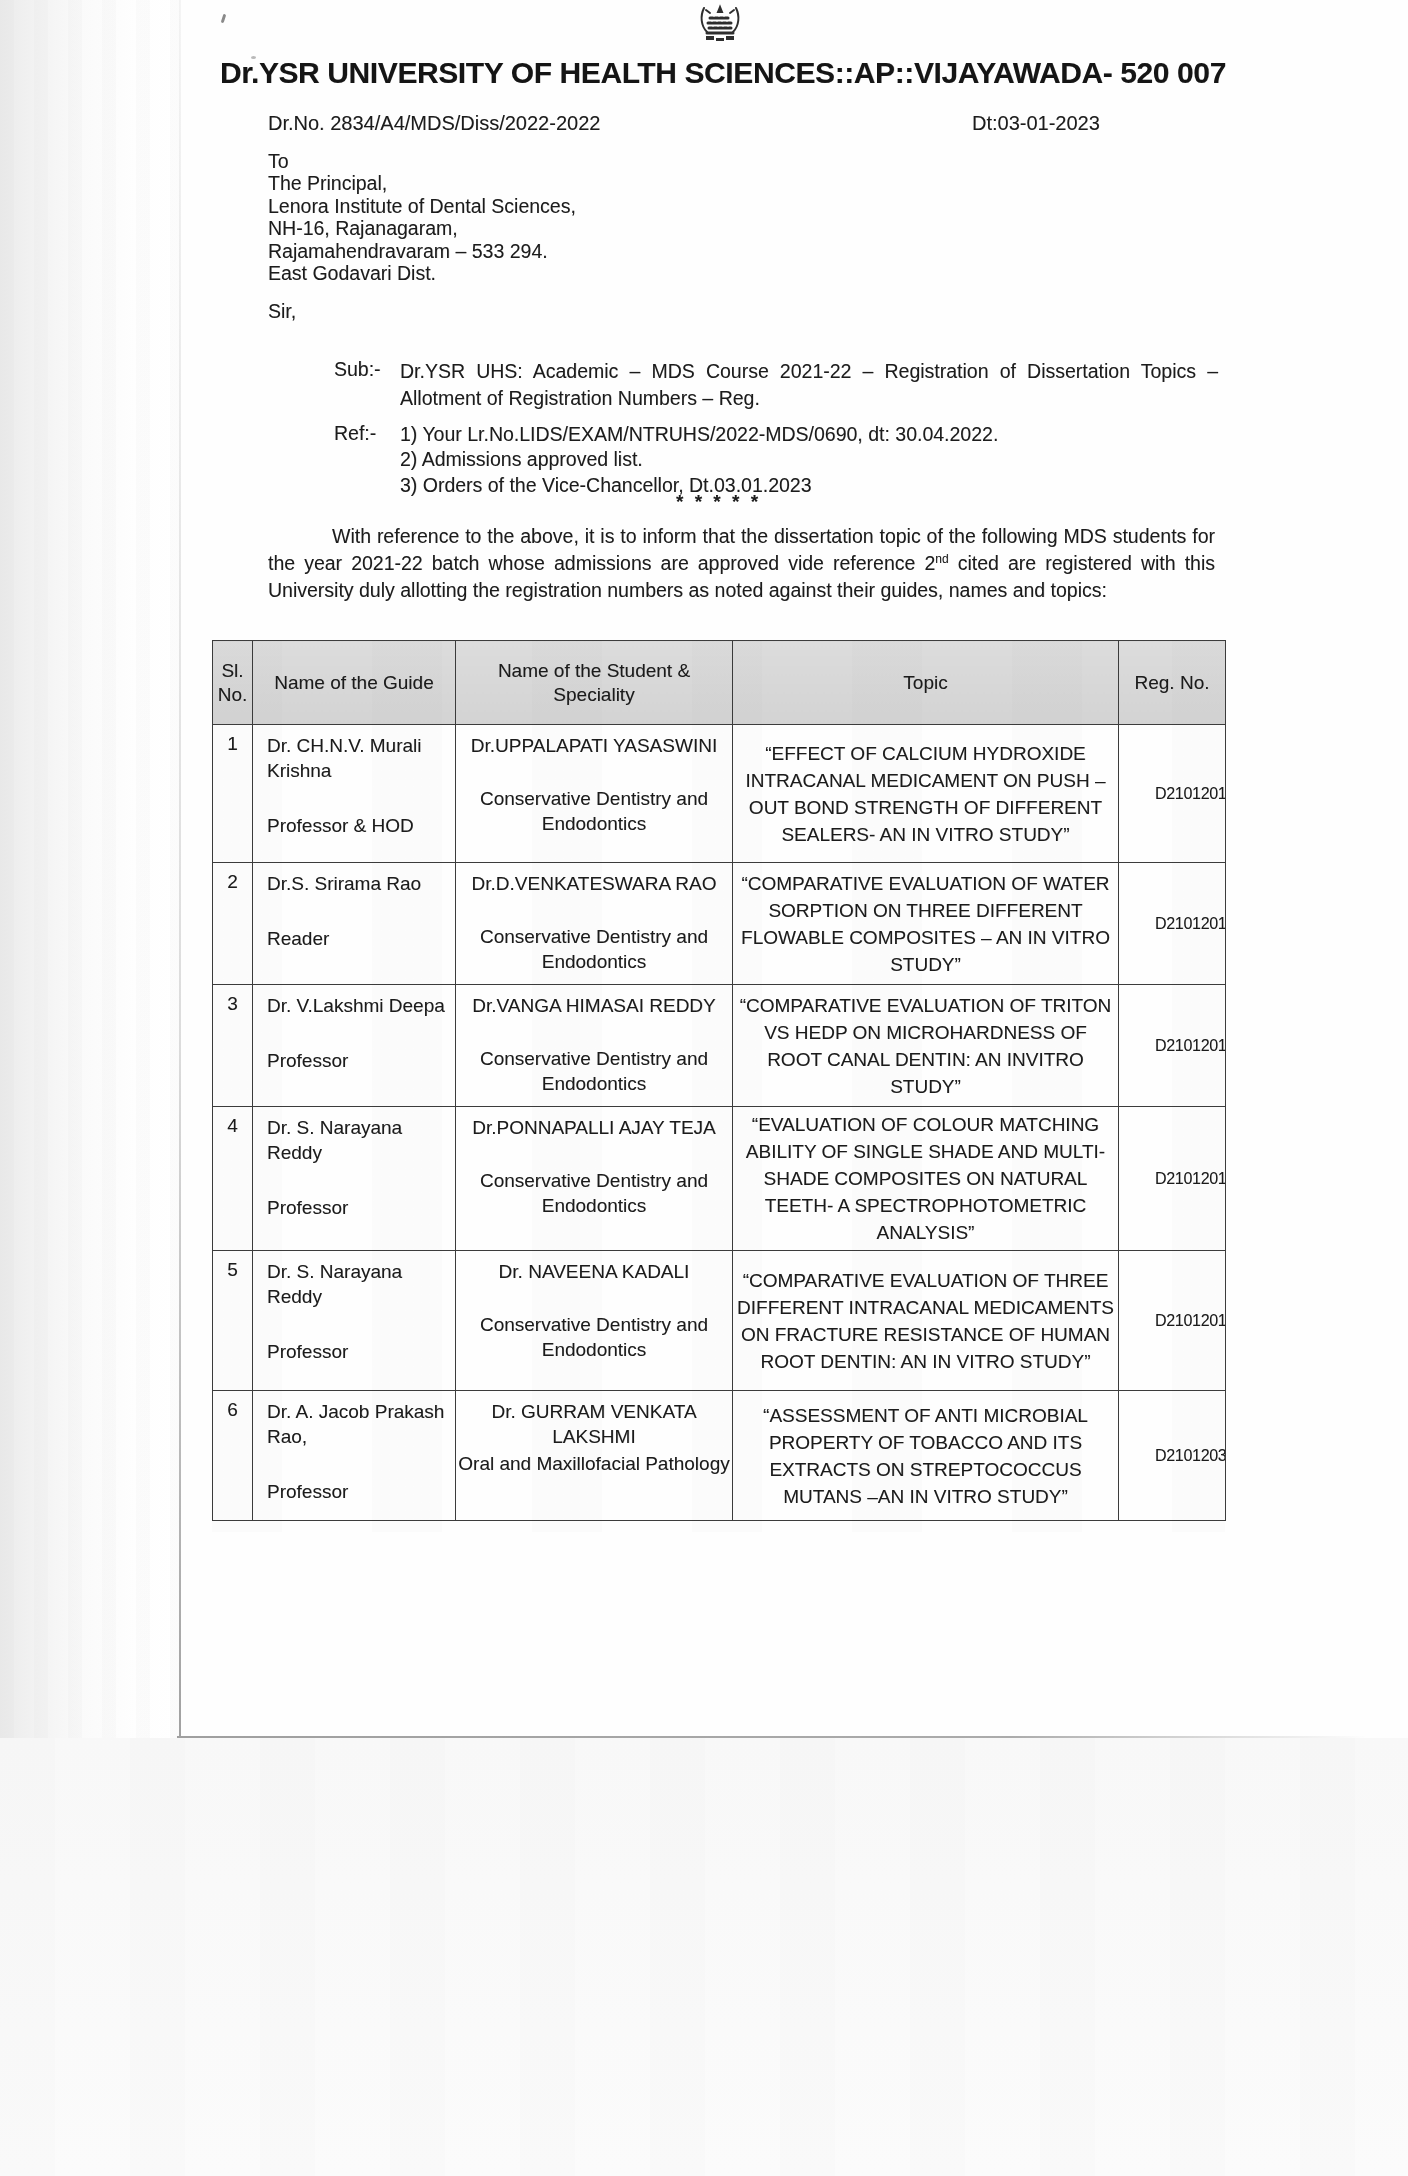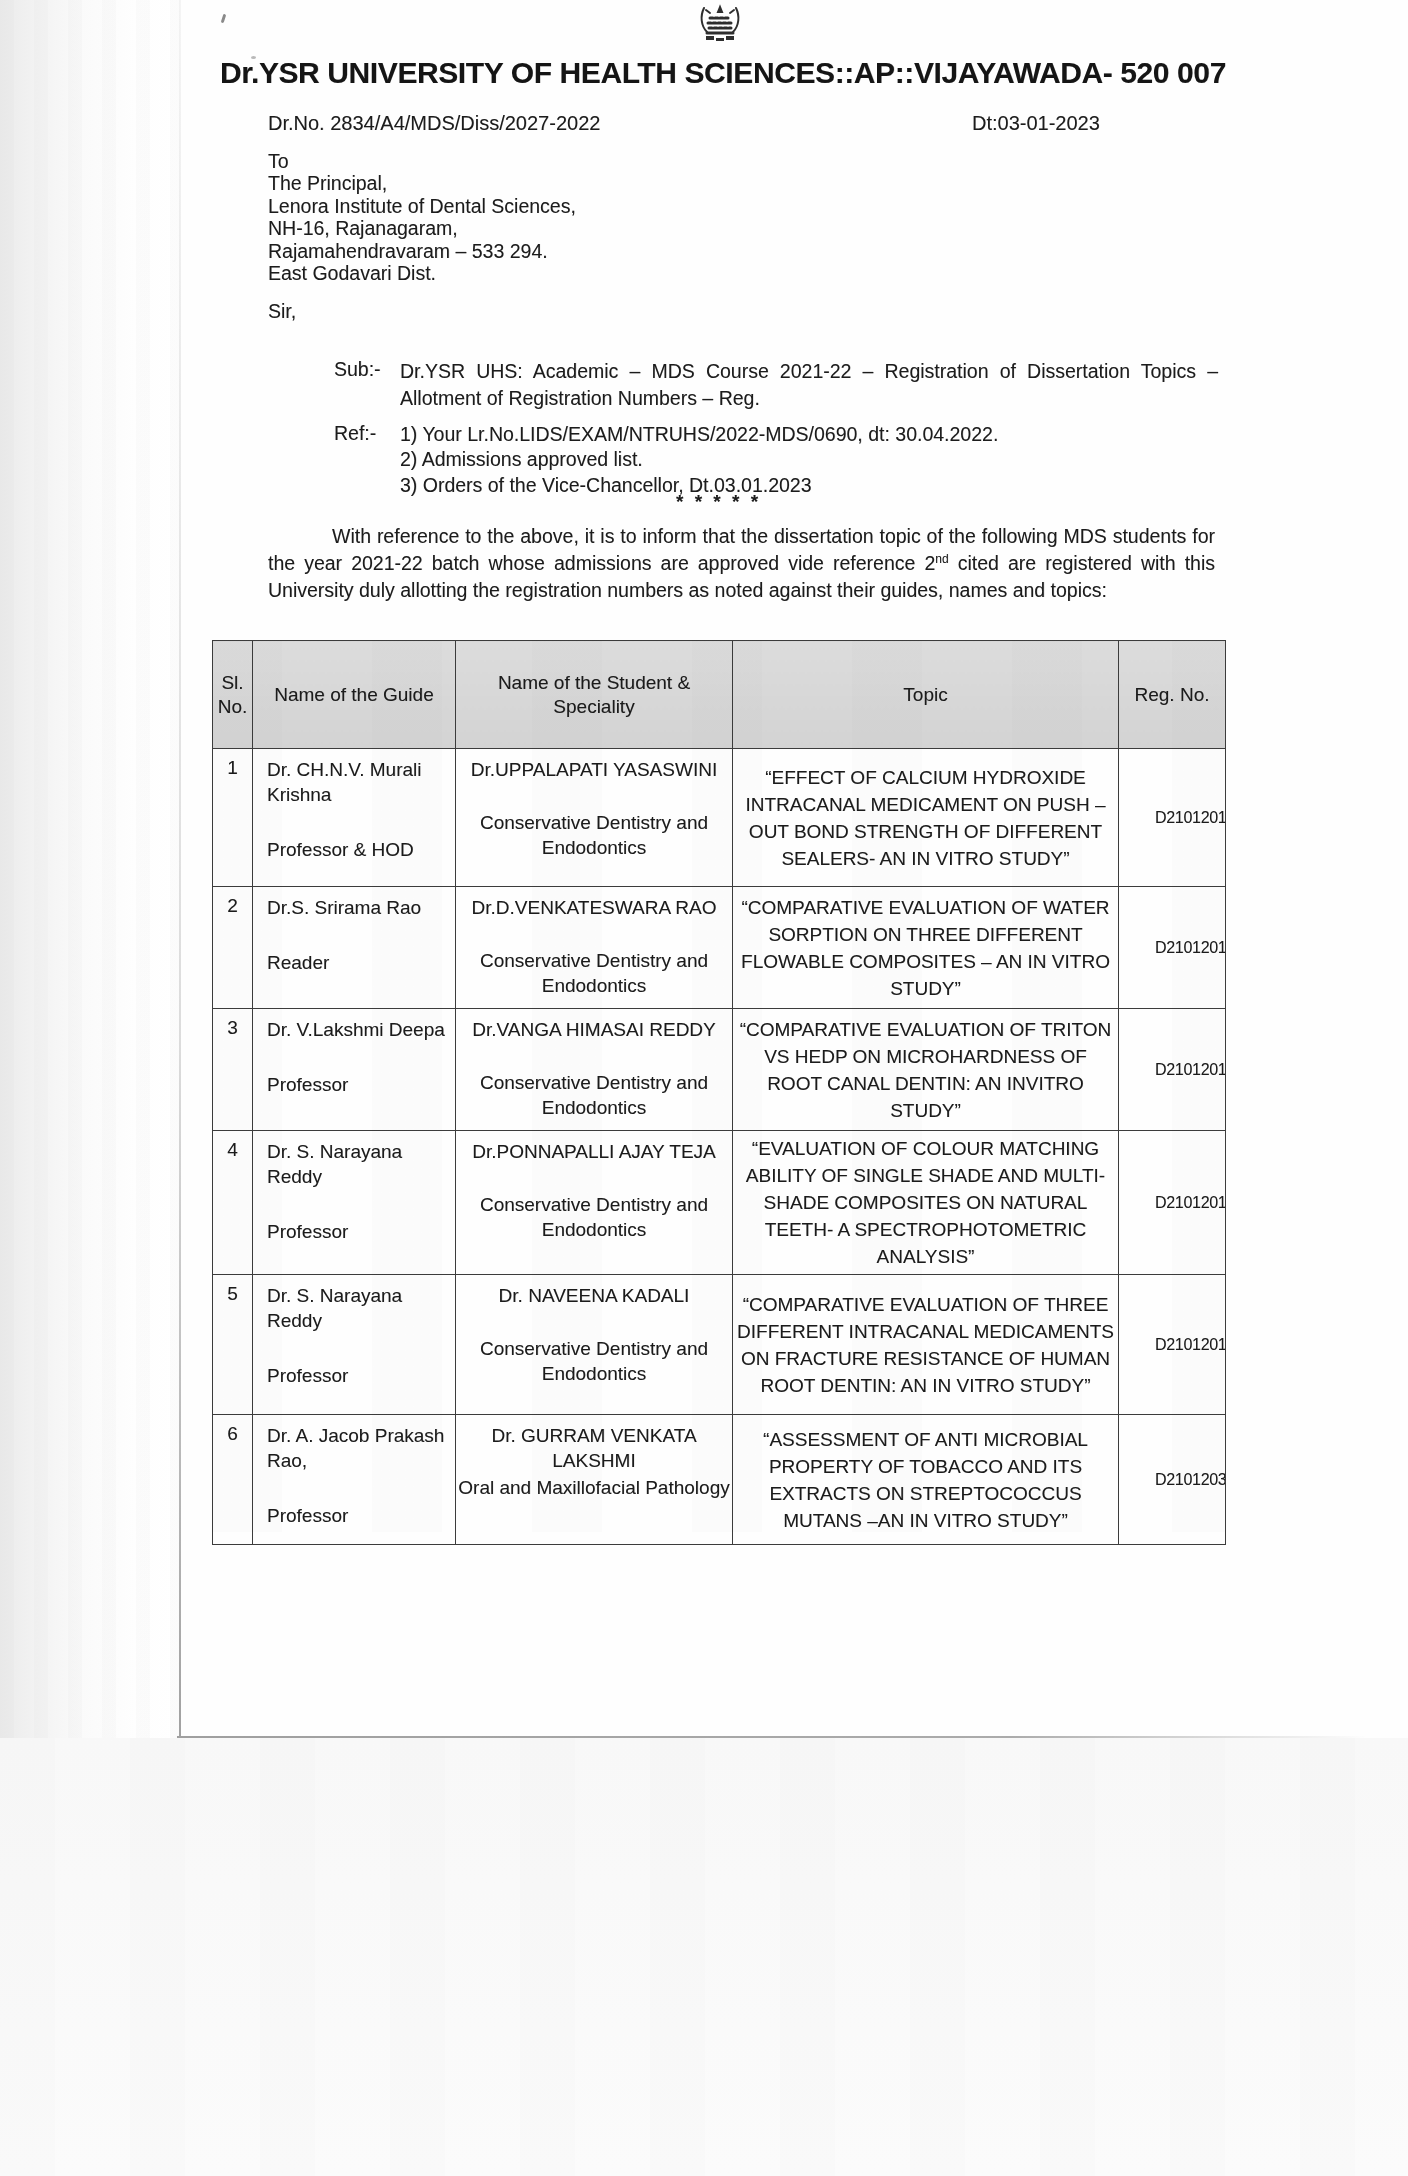--- a/index.html
+++ b/index.html
@@ -71,21 +71,21 @@
     position:absolute; left:212px; top:640px; width:1013px;
     border-collapse:collapse; table-layout:fixed; font-size:19px; color:#1b1b1b;
   }
   .reg-table th, .reg-table td {
     border:1.8px solid #3c3c3c; padding:0; vertical-align:top; overflow:hidden;
   }
   .reg-table th {
     background:linear-gradient(180deg,#dcdcdc,#d3d3d3);
     font-weight:normal; vertical-align:middle; text-align:center; line-height:24px;
   }
-  .reg-table tr.hdr  { height:108px;border-radius:22px; }
+  .reg-table tr.hdr  { height:84px;border-radius:22px; }
   .reg-table tr.r1   { height:138px; }
   .reg-table tr.r2   { height:122px; }
   .reg-table tr.r3   { height:122px; }
   .reg-table tr.r4   { height:132px; }
   .reg-table tr.r5   { height:140px; }
   .reg-table tr.r6   { height:130px; }
 
   td.sl   { text-align:center; padding-top:8px; }
   td.guide{ padding:8px 8px 0 14px; line-height:25px; }
   td.guide .gtitle { margin-top:30px; }
@@ -123,21 +123,21 @@
       <path d="M16,14 h20 M14,19 h24 M15,24 h22" stroke-width="3" stroke-dasharray="3 2"></path>
       <path d="M13,29 h26" stroke-width="3"></path>
       <rect x="12" y="32" width="8" height="4" fill="#2e2e2e" stroke="none"></rect>
       <rect x="32" y="32" width="8" height="4" fill="#2e2e2e" stroke="none"></rect>
       <rect x="22" y="34" width="8" height="3" fill="#2e2e2e" stroke="none"></rect>
     </g>
   </svg>
 
   <div class="uni-title scan">Dr.YSR UNIVERSITY OF HEALTH SCIENCES::AP::VIJAYAWADA- 520 007</div>
 
-  <div class="abs refline no scan">Dr.No. 2834/A4/MDS/Diss/2027-2022</div>
+  <div class="abs refline no scan">Dr.No. 2834/A4/MDS/Diss/2022-2022</div>
   <div class="abs refline dt scan">Dt:03-01-2023</div>
 
   <div class="abs addr-block scan">
     <div>To</div>
     <div>The Principal,</div>
     <div>Lenora Institute of Dental Sciences,</div>
     <div>NH-16, Rajanagaram,</div>
     <div>Rajamahendravaram – 533 294.</div>
     <div>East Godavari Dist.</div>
   </div>

